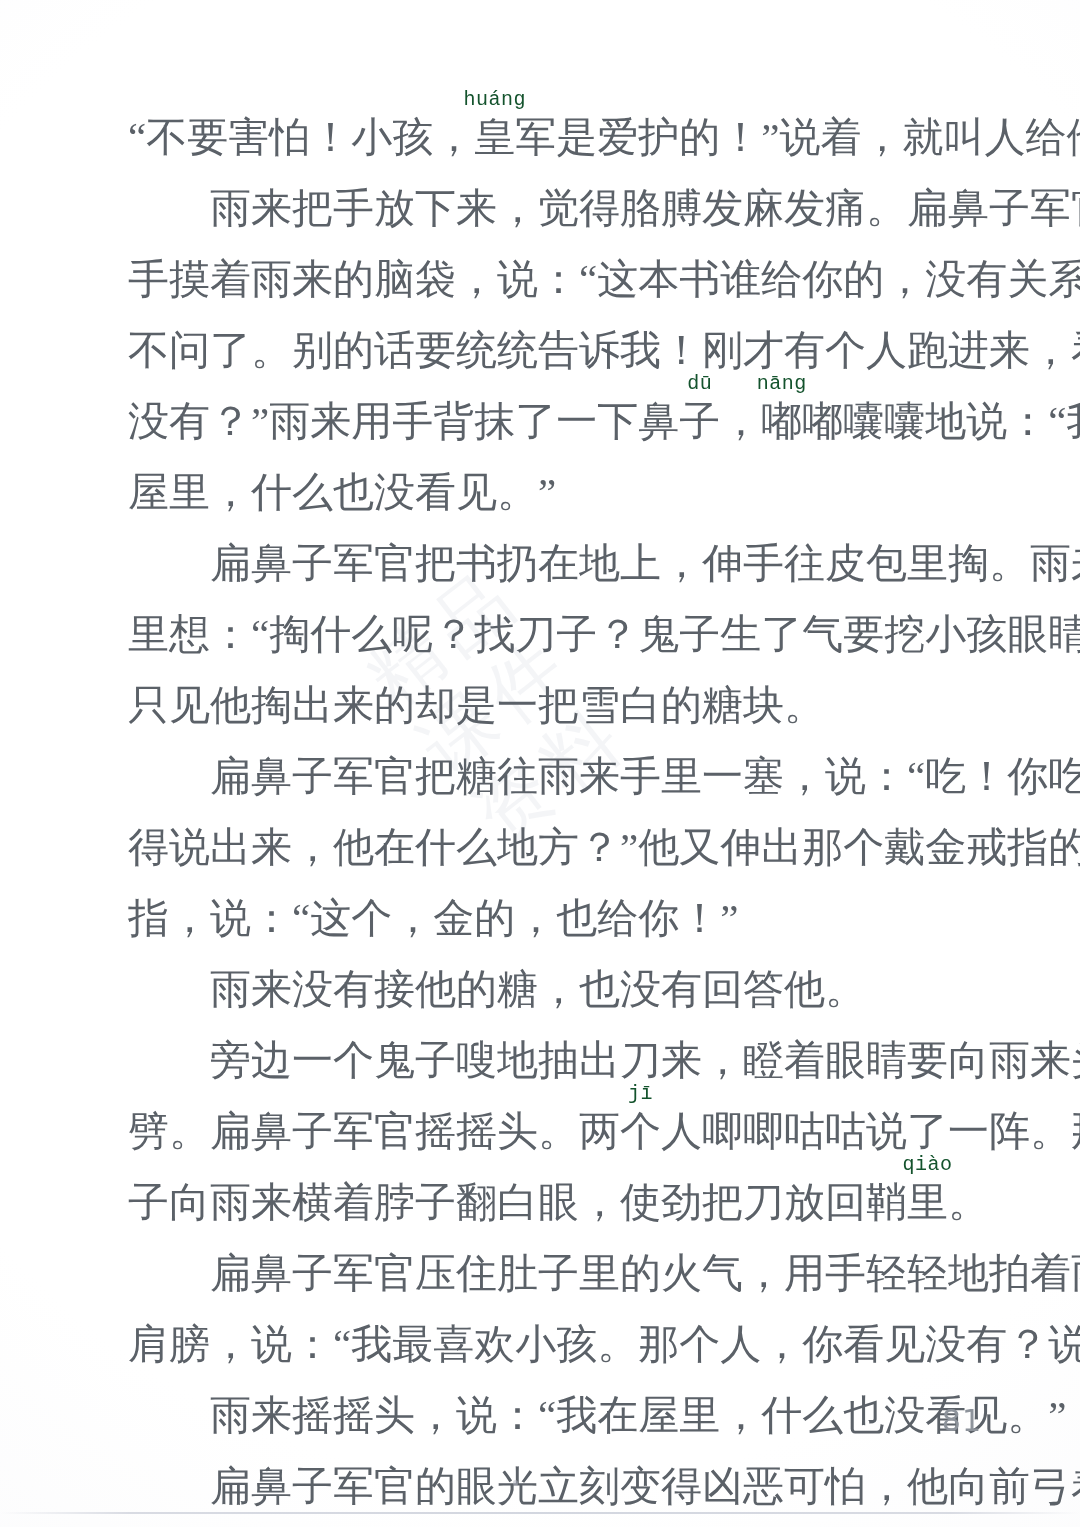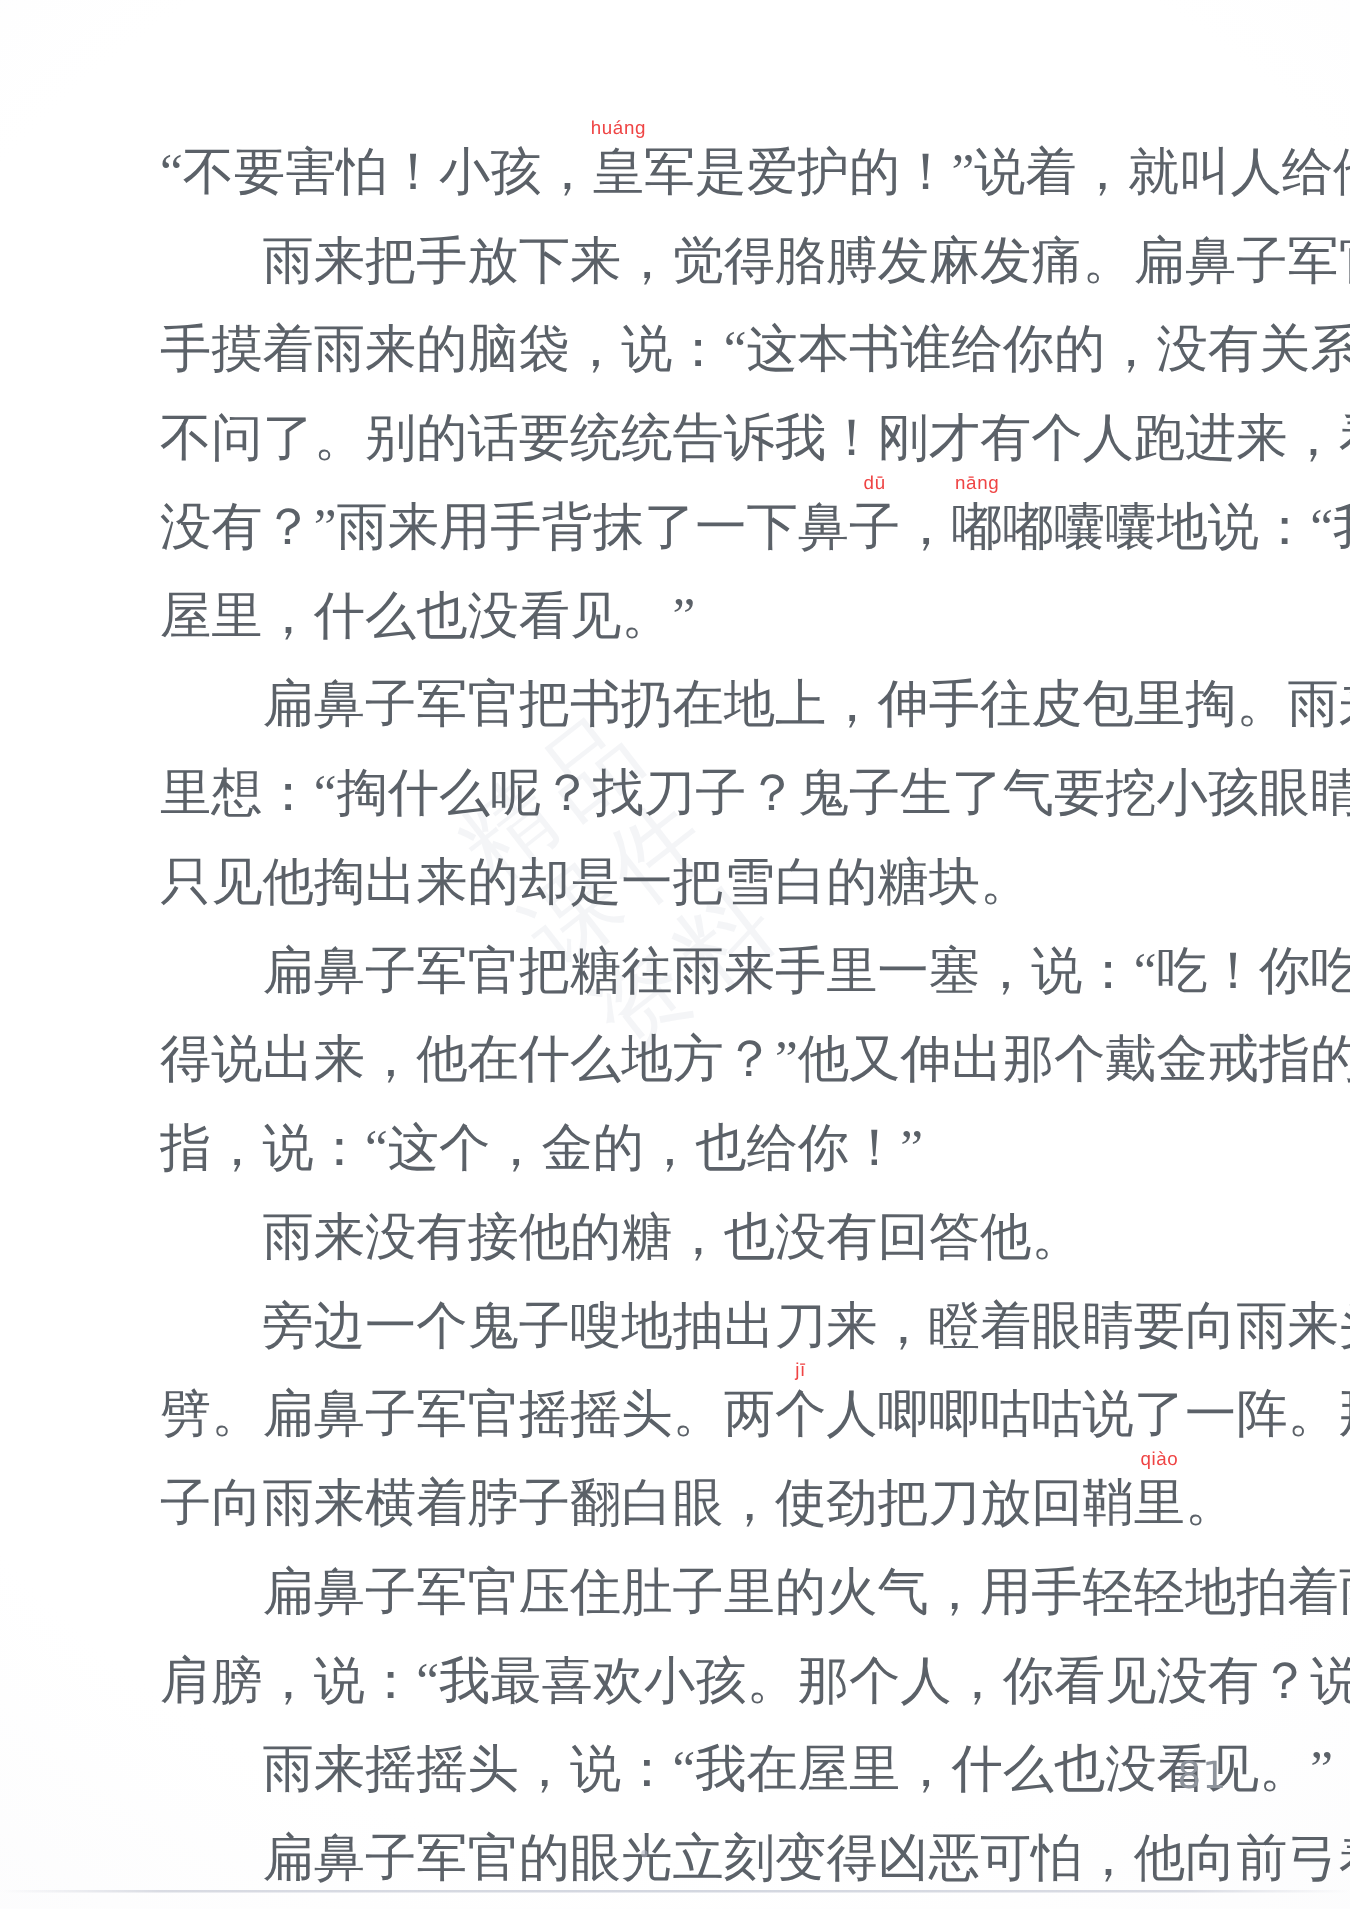--- a/index.html
+++ b/index.html
@@ -123,24 +123,24 @@
     width: 82px;
   }
 
   
   .ch .py {
     position: absolute;
     left: 50%;
     transform: translateX(-50%);
     bottom: 100%;
     margin-bottom: 7px;
-    font-family: Liberation Sans, sans-serif;
-    font-size: 15px;
+    font-family: Liberation Mono, monospace;
+    font-size: 20px;
     line-height: 1;
-    color: #ef4444;
+    color: #14532d;
     letter-spacing: 0.5px;
     white-space: nowrap;
     font-weight: 400;
   }
 
   
   #page-number {
     position: absolute;
     right: 98px;
     top: 1403px;

